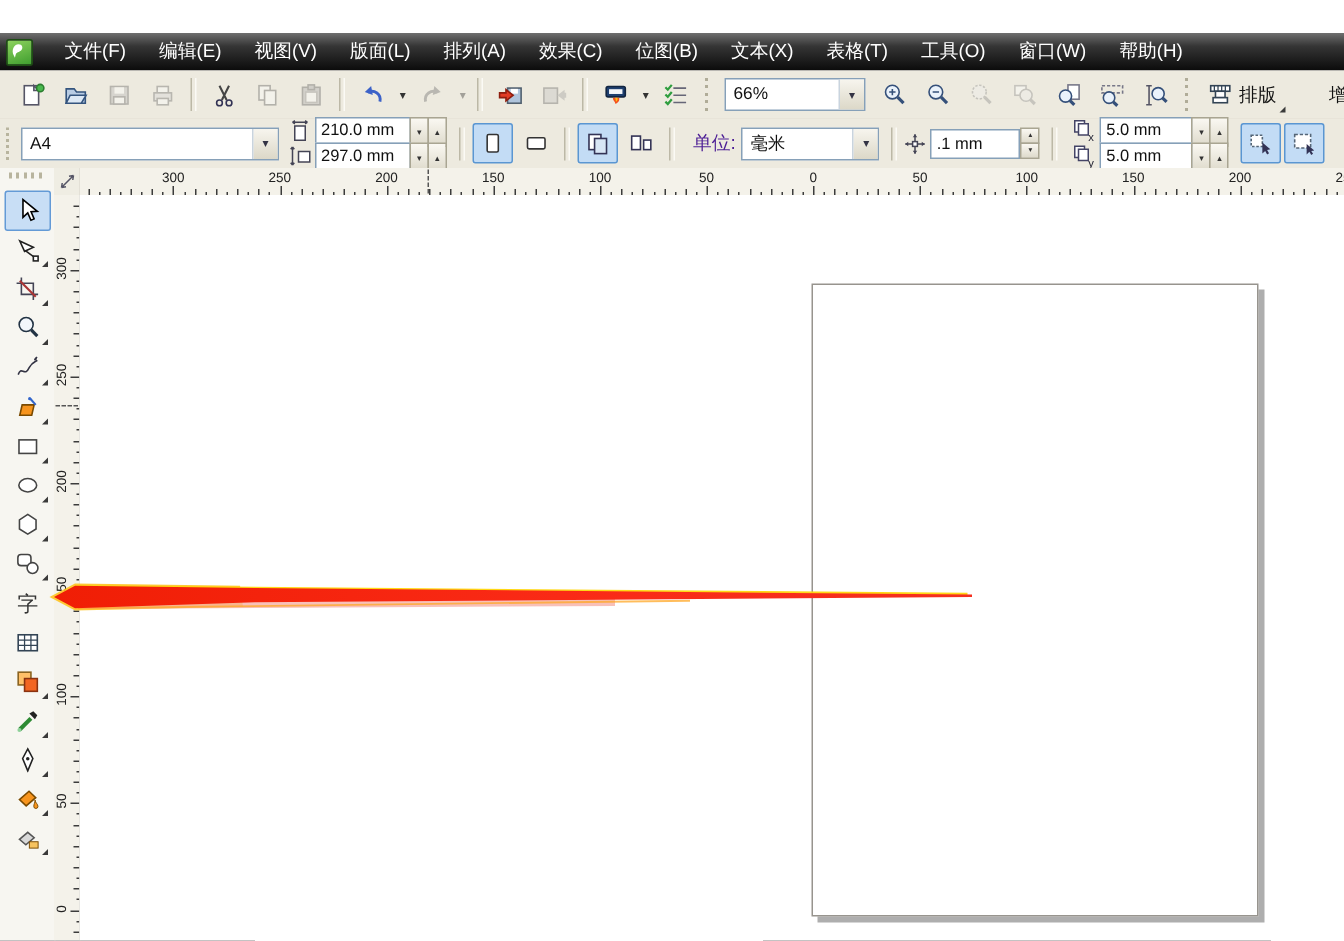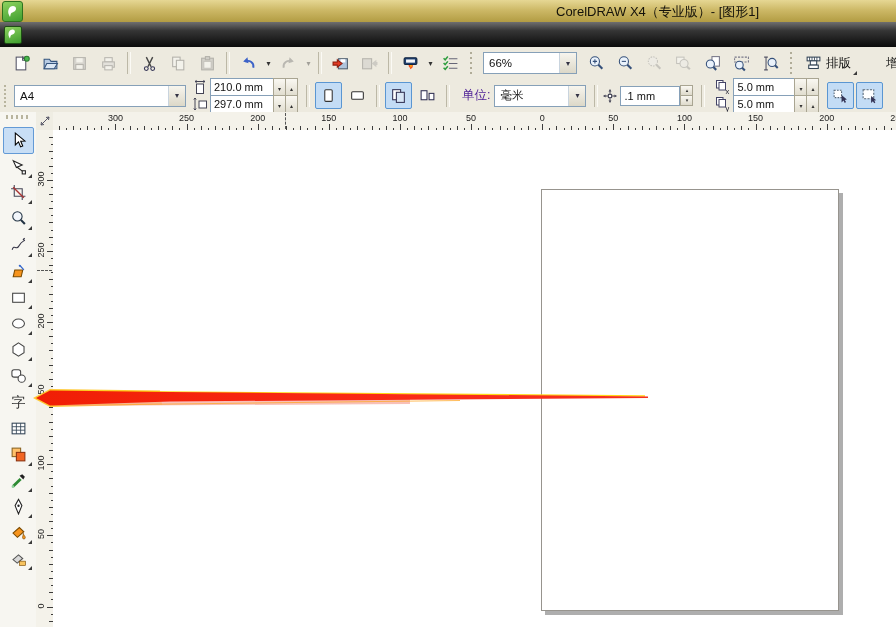--- a/index.html
+++ b/index.html
@@ -94,35 +94,41 @@
   .canvas{position:absolute;left:53px;top:130px;width:843px;height:497px;background:#ffffff;}
   .page{position:absolute;left:488px;top:59px;width:296px;height:420px;background:#fff;
     border:1px solid #97948e;box-shadow:4px 4px 0 0 #aeaeae;}
   .artwork{position:absolute;left:30px;top:385px;width:625px;height:25px;z-index:6;pointer-events:auto;}
 </style>
 </head>
 <body>
 
 <div class="window">
 
-  <div class="titlebar">
-    <div class="app-icon">
-      <svg width="17" height="17" viewBox="0 0 17 17">
-          <path d="M5 12 C3 8,5 3,9 3 C12 3,13 6,11 8 C9.5 9.5,7 9,6.5 12 L6 14 Z" fill="#fff"></path>
-        </svg>
-    </div>
-    <span class="title-text">CorelDRAW X4（专业版）- [图形1]</span>
-  </div>
 
   <div class="menubar">
     <div class="menu-appicon">
       <svg width="14" height="14" viewBox="0 0 17 17" style="position:absolute;left:0;top:0">
           <path d="M5 12 C3 8,5 3,9 3 C12 3,13 6,11 8 C9.5 9.5,7 9,6.5 12 L6 14 Z" fill="#fff"></path>
         </svg>
     </div>
+    <div id="menu-items" style="display:flex;">
+        <div class="menu-item">文件(F)</div>
+        <div class="menu-item">编辑(E)</div>
+        <div class="menu-item">视图(V)</div>
+        <div class="menu-item">版面(L)</div>
+        <div class="menu-item">排列(A)</div>
+        <div class="menu-item">效果(C)</div>
+        <div class="menu-item">位图(B)</div>
+        <div class="menu-item">文本(X)</div>
+        <div class="menu-item">表格(T)</div>
+        <div class="menu-item">工具(O)</div>
+        <div class="menu-item">窗口(W)</div>
+        <div class="menu-item">帮助(H)</div>
+      </div>
   </div>
 
   <div class="toolbar">
     <div class="grip"></div>
     <div id="toolbar-items" style="display:flex;align-items:center;">
         <div class="tbtn">
           <span style="display: flex;">
             <svg width="17" height="17" viewBox="0 0 16 16">
               <rect x="3" y="2" width="9" height="12" fill="#fff" stroke="#556"></rect>
               <path d="M9 2l3 3h-3z" fill="#dde3ea" stroke="#556"></path>

